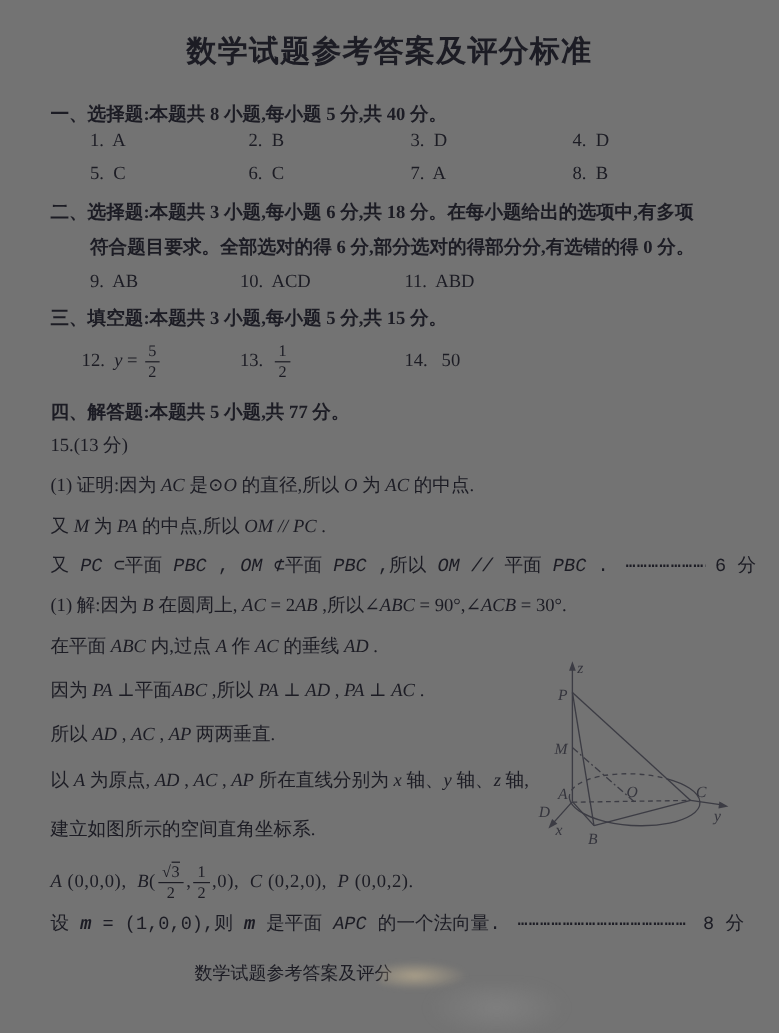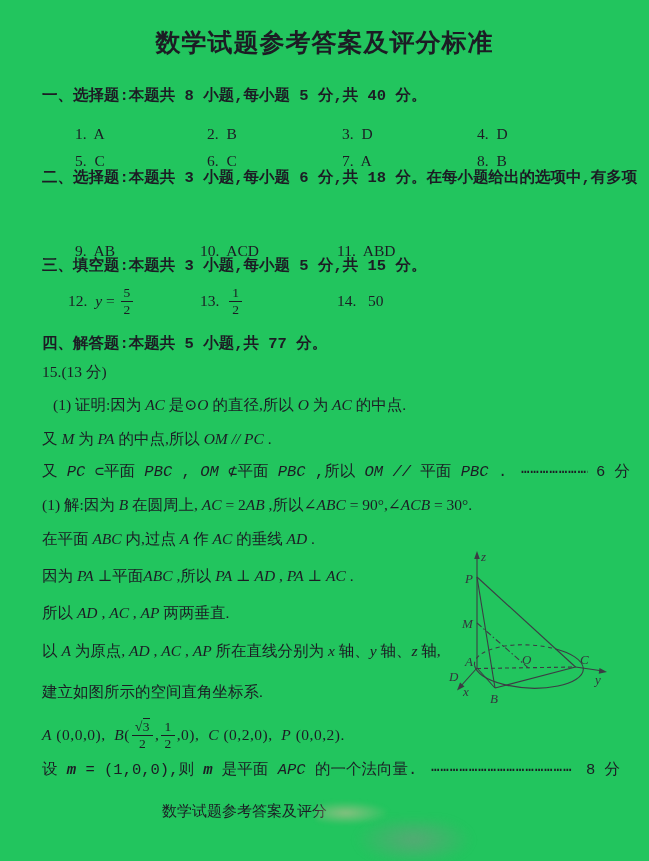--- a/index.html
+++ b/index.html
@@ -1,23 +1,23 @@
 <!DOCTYPE html>
 <html><head>
 <meta charset="utf-8">
 <style>
   html,body{margin:0;padding:0;}
   body{width:649px;height:861px;background:#ffffff;overflow:hidden;
        font-family:"Liberation Serif","DejaVu Serif",serif;}
-  .page{position:relative;width:649px;height:861px;background:#22c55e;color:#1c1c24;}
+  .page{position:relative;width:649px;height:861px;background:#737373;color:#1c1c24;}
   .abs{position:absolute;white-space:pre;}
   .title{top:26px;left:0;width:649px;text-align:center;font-size:25px;font-weight:bold;letter-spacing:1px;}
-  .hei{font-family:Liberation Mono, monospace;font-weight:700;font-size:15.5px;}
+  .hei{font-family:Liberation Serif, serif;font-weight:700;font-size:15.5px;}
   .body-line{font-size:15.5px;line-height:1.2;}
-  .ans{font-size:15.5px;margin-top:16px;}
+  .ans{font-size:15.5px;}
   .run-it{font-style:italic;}
   .run-bi{font-style:italic;font-weight:bold;}
   .score-line{display:flex;align-items:baseline;font-family:Liberation Mono, monospace;}
   .dots{flex:1 1 auto;overflow:hidden;white-space:nowrap;margin:0 8px 0 14px;font-size:14px;letter-spacing:1px;}
   .score{flex:0 0 auto;}
   .frac{display:inline-flex;flex-direction:column;align-items:stretch;text-align:center;
         font-size:13.5px;line-height:1.15;vertical-align:middle;margin:0 2px;}
   .frac .num{padding:0 3px;}
   .frac .den{border-top:1px solid currentColor;padding:0 3px;}
   .radn{border-top:1px solid currentColor;}
@@ -46,41 +46,42 @@
   <span class="abs ans" style="top:109px;left:75px;">1.  A</span>
   <span class="abs ans" style="top:109px;left:207px;">2.  B</span>
   <span class="abs ans" style="top:109px;left:342px;">3.  D</span>
   <span class="abs ans" style="top:109px;left:477px;">4.  D</span>
   <span class="abs ans" style="top:136px;left:75px;">5.  C</span>
   <span class="abs ans" style="top:136px;left:207px;">6.  C</span>
   <span class="abs ans" style="top:136px;left:342px;">7.  A</span>
   <span class="abs ans" style="top:136px;left:477px;">8.  B</span>
 
   <div class="abs hei" style="top:167px;left:42px;">二、选择题:本题共 3 小题,每小题 6 分,共 18 分。在每小题给出的选项中,有多项</div>
+  <div class="abs hei" style="top:196px;left:75px;">符合题目要求。全部选对的得 6 分,部分选对的得部分分,有选错的得 0 分。</div>
   <span class="abs ans" style="top:226px;left:75px;">9.  AB</span>
   <span class="abs ans" style="top:226px;left:200px;">10.  ACD</span>
   <span class="abs ans" style="top:226px;left:337px;">11.  ABD</span>
 
   <div class="abs hei" style="top:255px;left:42px;">三、填空题:本题共 3 小题,每小题 5 分,共 15 分。</div>
   <div class="abs fill-row" style="top:281px;left:0;width:649px;height:40px;">
     <span class="fill-item" style="left:68px;">
       <span>12.  </span><span class="run-it">y</span><span> = </span><span class="frac"><span class="num">5</span><span class="den">2</span></span>
     </span>
     <span class="fill-item" style="left:200px;">
       <span>13.  </span><span class="frac"><span class="num">1</span><span class="den">2</span></span>
     </span>
     <span class="fill-item" style="left:337px;">
       <span>14.   50</span>
     </span>
   </div>
 
   <div class="abs hei" style="top:333px;left:42px;">四、解答题:本题共 5 小题,共 77 分。</div>
 
   <div class="abs body-line" style="top:363px;left:42px;">15.(13 分)</div>
-  <div class="abs body-line" style="top:396px;left:42px;margin-left:11px;"><span>(1) 证明:因为 </span><span class="run-it">AC</span><span> 是⊙</span><span class="run-it">O</span><span> 的直径,所以 </span><span class="run-it">O</span><span> 为 </span><span class="run-it">AC</span><span> 的中点.</span></div>
+  <div class="abs body-line" style="top:396px;left:42px;"><span>(1) 证明:因为 </span><span class="run-it">AC</span><span> 是⊙</span><span class="run-it">O</span><span> 的直径,所以 </span><span class="run-it">O</span><span> 为 </span><span class="run-it">AC</span><span> 的中点.</span></div>
   <div class="abs body-line" style="top:430px;left:42px;"><span>又 </span><span class="run-it">M</span><span> 为 </span><span class="run-it">PA</span><span> 的中点,所以 </span><span class="run-it">OM</span><span class="run-it"> // </span><span class="run-it">PC</span><span> .</span></div>
   <div class="abs body-line score-line" style="top:463px;left:42px;width:588px;">
     <span><span>又 </span><span class="run-it">PC</span><span> ⊂平面 </span><span class="run-it">PBC</span><span> , </span><span class="run-it">OM</span><span> ⊄平面 </span><span class="run-it">PBC</span><span> ,所以 </span><span class="run-it">OM</span><span class="run-it"> // </span><span>平面 </span><span class="run-it">PBC</span><span> .</span></span>
     <span class="dots">⋯⋯⋯⋯⋯⋯⋯⋯⋯⋯⋯⋯</span>
     <span class="score">6 分</span>
   </div>
   <div class="abs body-line" style="top:496px;left:42px;"><span>(1) 解:因为 </span><span class="run-it">B</span><span> 在圆周上, </span><span class="run-it">AC</span><span> = 2</span><span class="run-it">AB</span><span> ,所以∠</span><span class="run-it">ABC</span><span> = 90°,∠</span><span class="run-it">ACB</span><span> = 30°.</span></div>
   <div class="abs body-line" style="top:530px;left:42px;"><span>在平面 </span><span class="run-it">ABC</span><span> 内,过点 </span><span class="run-it">A</span><span> 作 </span><span class="run-it">AC</span><span> 的垂线 </span><span class="run-it">AD</span><span> .</span></div>
   <div class="abs body-line" style="top:567px;left:42px;"><span>因为 </span><span class="run-it">PA</span><span> ⊥平面</span><span class="run-it">ABC</span><span> ,所以 </span><span class="run-it">PA</span><span> ⊥ </span><span class="run-it">AD</span><span> , </span><span class="run-it">PA</span><span> ⊥ </span><span class="run-it">AC</span><span> .</span></div>
   <div class="abs body-line" style="top:604px;left:42px;"><span>所以 </span><span class="run-it">AD</span><span> , </span><span class="run-it">AC</span><span> , </span><span class="run-it">AP</span><span> 两两垂直.</span></div>

